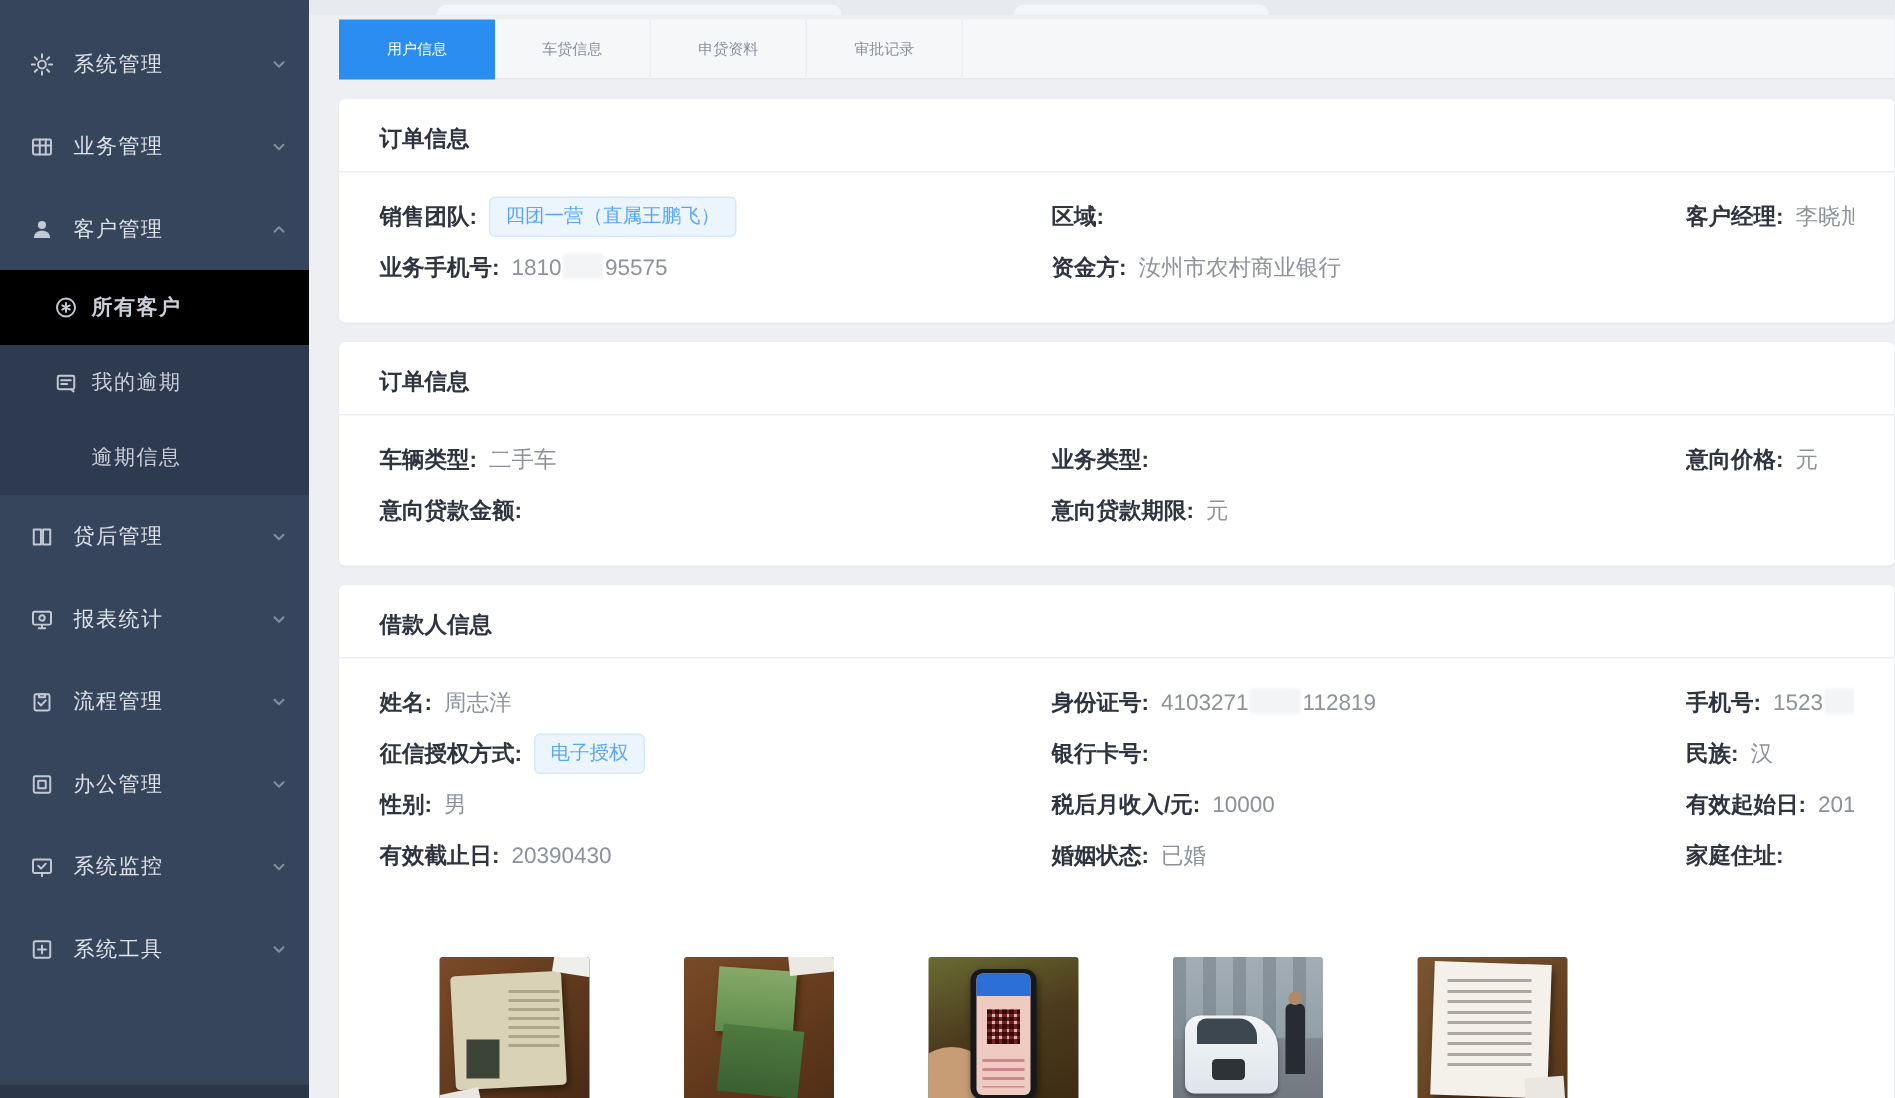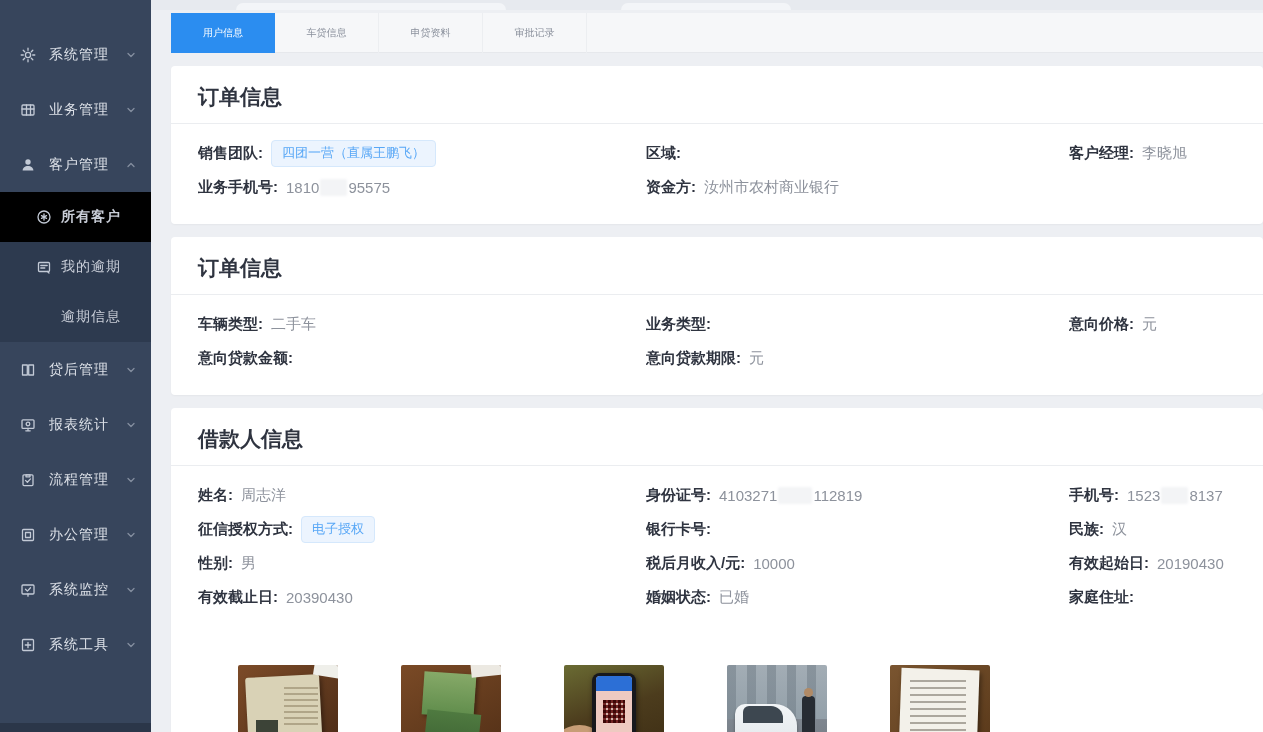--- a/index.html
+++ b/index.html
@@ -1,21 +1,21 @@
 <!DOCTYPE html>
 <html><head>
 <meta charset="utf-8">
 <style>
   * { margin:0; padding:0; box-sizing:border-box; }
   html,body { width:1263px; height:732px; overflow:hidden; background:#edeff3;
               font-family:"Liberation Sans","DejaVu Sans",sans-serif; }
   .app { display:flex; width:1263px; height:732px; }
 
   
-  .sidebar { width:151px; height:732px; background:#37455c; flex:none; padding-top:27px;
+  .sidebar { width:206px; height:732px; background:#37455c; flex:none; padding-top:15px;
              position:relative; }
   .sidebar::after { content:""; position:absolute; left:0; bottom:0; width:100%; height:9px;
                     background:#2b3649; }
   .menu-item { height:55px; display:flex; align-items:center; padding:0 14px 0 20px;
                color:#dde1e8; font-size:14px; cursor:pointer; }
   .menu-item .mi-icon { width:16px; height:16px; margin-right:13px; flex:none; display:flex; }
   .menu-item .mi-label { flex:1; letter-spacing:1px; }
   .menu-item .mi-arrow { width:12px; height:12px; opacity:.55; display:flex; }
   .submenu { background:#2d3a4f; }
   .submenu .menu-item { height:50px; padding-left:36px; color:#c9ced8; }
@@ -32,21 +32,21 @@
   .topstrip .chip { position:absolute; top:3px; height:14px; border-radius:7px; background:#f3f5f8; }
   .tabbar { margin:3px 0 0 20px; height:40px; display:flex; background:#f6f7f9;
             border-bottom:1px solid #e6e8ec; }
   .tab { width:104px; height:40px; display:flex; align-items:center; justify-content:center;
          font-size:10px; color:#8a909c; cursor:pointer; border-right:1px solid #eceef1;text-align:right; }
   .tab.active { background:#2b8df0; color:#fff; border-right:none; }
 
   .cards { padding:13px 0 0 20px; }
   .card { background:#fff; border-radius:4px; margin-bottom:13px;
           box-shadow:0 1px 2px rgba(0,0,0,.04); }
-  .card-hd { padding:17px 27px 12px; font-size:21px; font-weight:bold; color:#2f3440;
+  .card-hd { padding:17px 27px 12px; font-size:15px; font-weight:bold; color:#2f3440;
              border-bottom:1px solid #ebedf0; }
   .card-bd { padding:12px 27px 20px; }
   .grid { display:grid; grid-template-columns:448px 423px 1fr;text-align:right; }
   .field { height:34px; display:flex; align-items:center; overflow:hidden; white-space:nowrap; }
   .fl { font-size:15px; font-weight:bold; color:#2f3440; margin-right:8px; flex:none; }
   .fv { font-size:15px; color:#8d929c; }
   .redact { display:inline-block; width:27px; height:17px; margin:0 1px; vertical-align:-3px;
             background:#f3f4f6; filter:blur(1px); border-radius:2px; }
   .tag { display:inline-block; padding:3px 10px 4px; font-size:13px; color:#58a7f6;
          background:#ecf4fe; border:1px solid #d5e8fc; border-radius:4px; cursor:pointer; }

